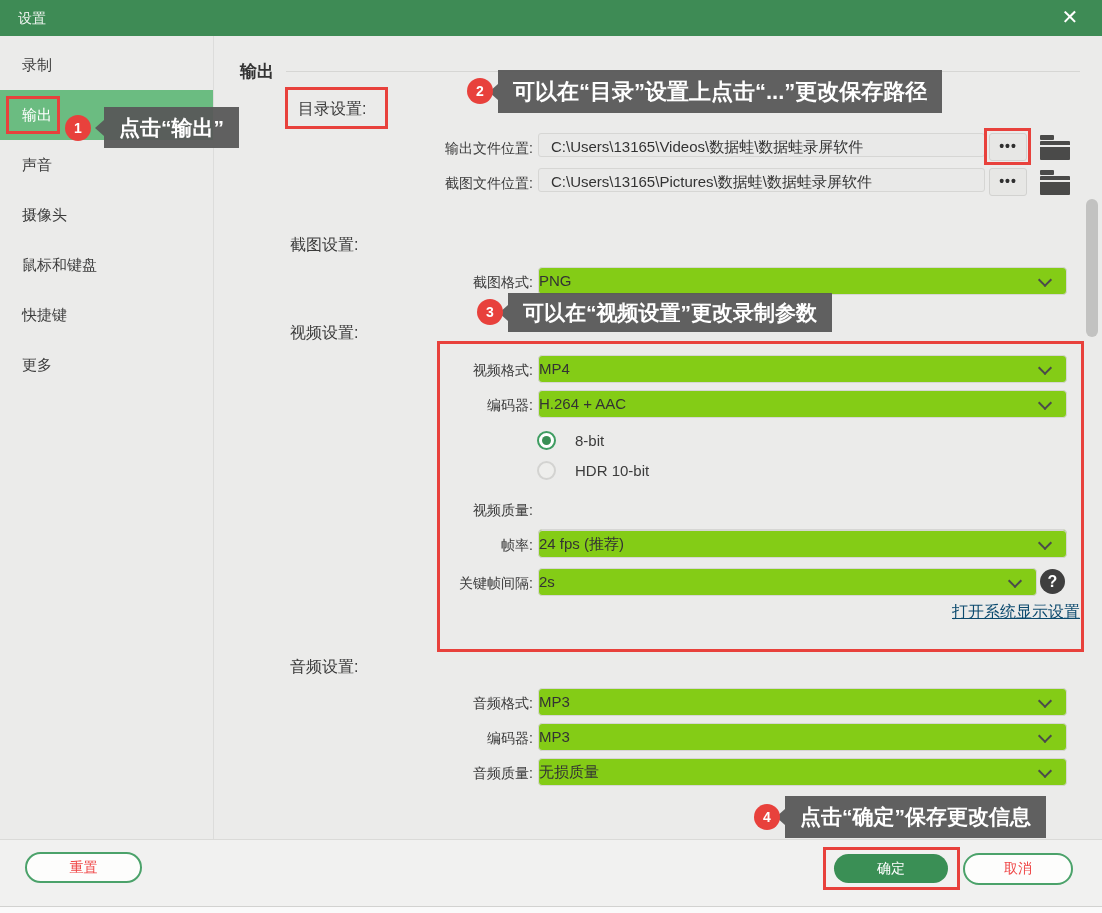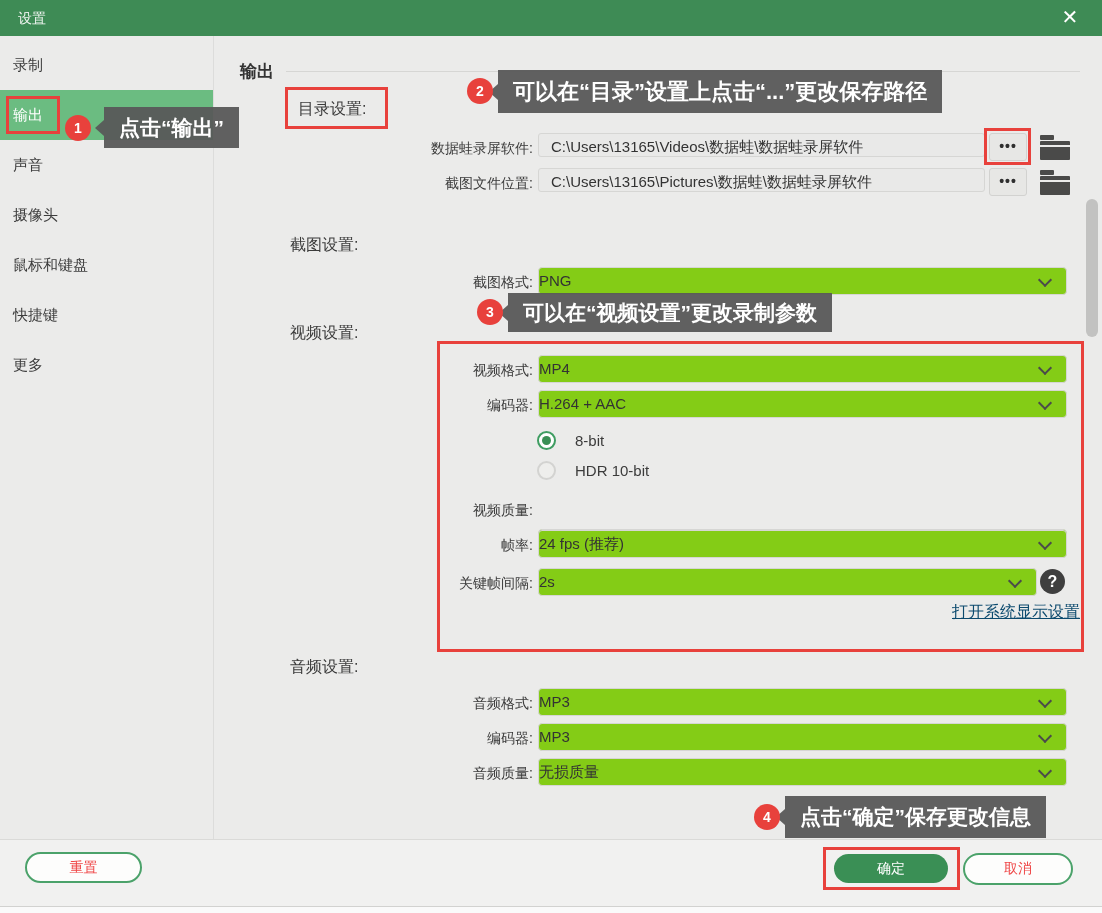--- a/index.html
+++ b/index.html
@@ -6,21 +6,21 @@
   body { margin:0; background:#888; font-family:"Liberation Sans","DejaVu Sans",sans-serif; }
   .window { position:relative; width:1102px; height:913px; background:#ebebea; overflow:hidden; }
 
   
   .titlebar { position:absolute; left:0; top:0; width:1102px; height:36px; background:#3e8b55; }
   .titlebar .title { position:absolute; left:18px; top:0; line-height:36px; font-size:14px; color:#eef4ef; }
   .close-btn { position:absolute; right:10px; top:0; width:44px; height:36px; text-align:center; line-height:34px; color:#fff; font-size:20px; font-weight:300; cursor:pointer; }
 
   
   .sidebar-divider { position:absolute; left:213px; top:36px; width:1px; height:803px; background:#dcdcdb; }
-  .side-item { position:absolute; left:0; width:213px; height:50px; line-height:50px; padding-left:13px; font-size:15px; color:#3d3d3d; cursor:pointer; }
+  .side-item { position:absolute; left:0; width:213px; height:50px; line-height:50px; padding-left:22px; font-size:15px; color:#3d3d3d; cursor:pointer; }
   .side-item.selected { background:#6bbc81; color:#ffffff; }
 
   
   .content-header { position:absolute; left:240px; top:60px; font-size:17px; font-weight:bold; color:#333; }
   .header-line { position:absolute; left:286px; top:71px; width:794px; height:1px; background:#d6d6d4; }
   .section-label { position:absolute; font-size:16px; color:#3b3b3b; }
   .row-label { position:absolute; font-size:14px; color:#3b3b3b; text-align:right; width:160px; }
 
   .text-field { position:absolute; height:24px; background:#e9e9e8; border:1px solid #d6d6d4; border-radius:3px; font-size:15px; color:#333; line-height:26px; padding-left:12px; white-space:nowrap; overflow:hidden; }
   .dropdown { position:absolute; height:28px; background:#84cc16; border:1px solid #d6d6d4; border-radius:4px; font-size:15px; color:#333; line-height:26px; cursor:pointer; }
@@ -76,21 +76,21 @@
   <div class="side-item" style="top:190px;">摄像头</div>
   <div class="side-item" style="top:240px;">鼠标和键盘</div>
   <div class="side-item" style="top:340px;">更多</div>
   <div class="side-item" style="top:290px;">快捷键</div>
 
   <div class="content-header">输出</div>
   <div class="header-line"></div>
 
   <div class="section-label" style="left:298px; top:99px;">目录设置:</div>
 
-  <div class="row-label" style="left:373px; top:140px;">数据蛙录屏软件:</div>
+  <div class="row-label" style="left:373px; top:140px;">输出文件位置:</div>
   <div class="text-field" style="left:538px; top:133px; width:447px;">C:\Users\13165\Videos\数据蛙\数据蛙录屏软件</div>
   <div class="dots-btn" style="left:989px; top:133px;">•••</div>
   <div class="folder-btn" style="left:1040px; top:135px;">
     <span class="tab"></span>
     <span class="body"></span>
     <span class="slit"></span>
   </div>
 
   <div class="row-label" style="left:373px; top:175px;">截图文件位置:</div>
   <div class="text-field" style="left:538px; top:168px; width:447px;">C:\Users\13165\Pictures\数据蛙\数据蛙录屏软件</div>

